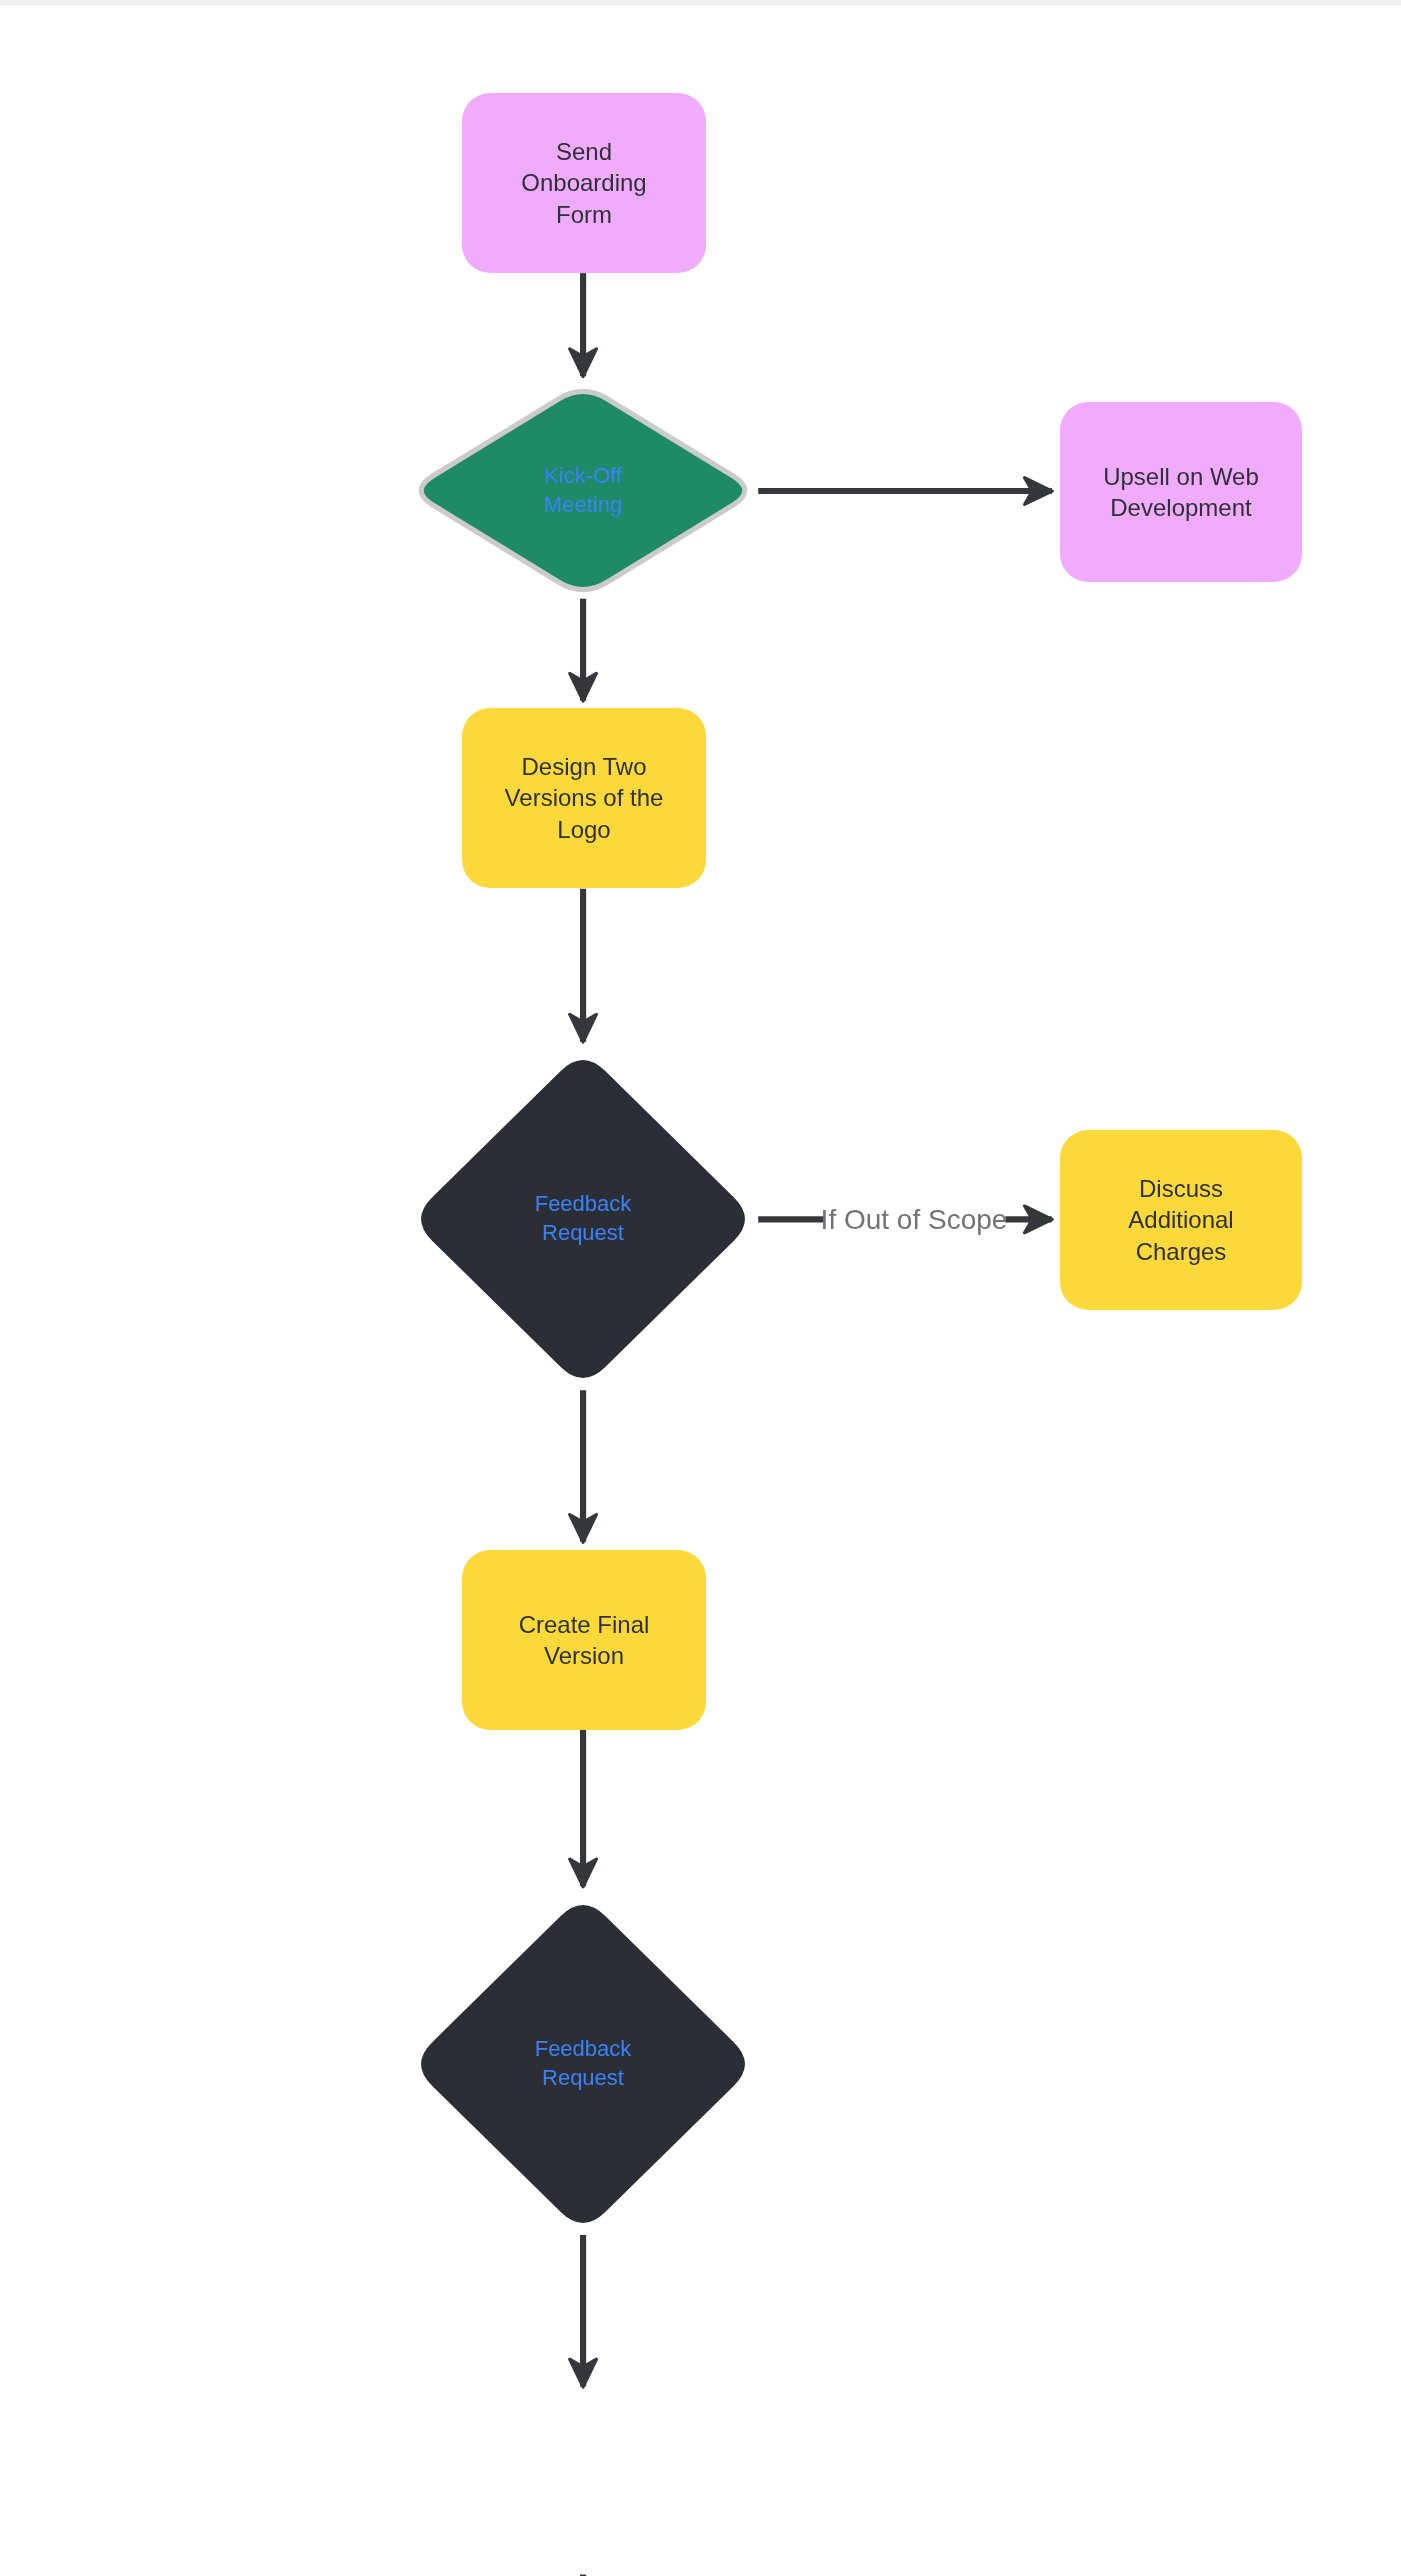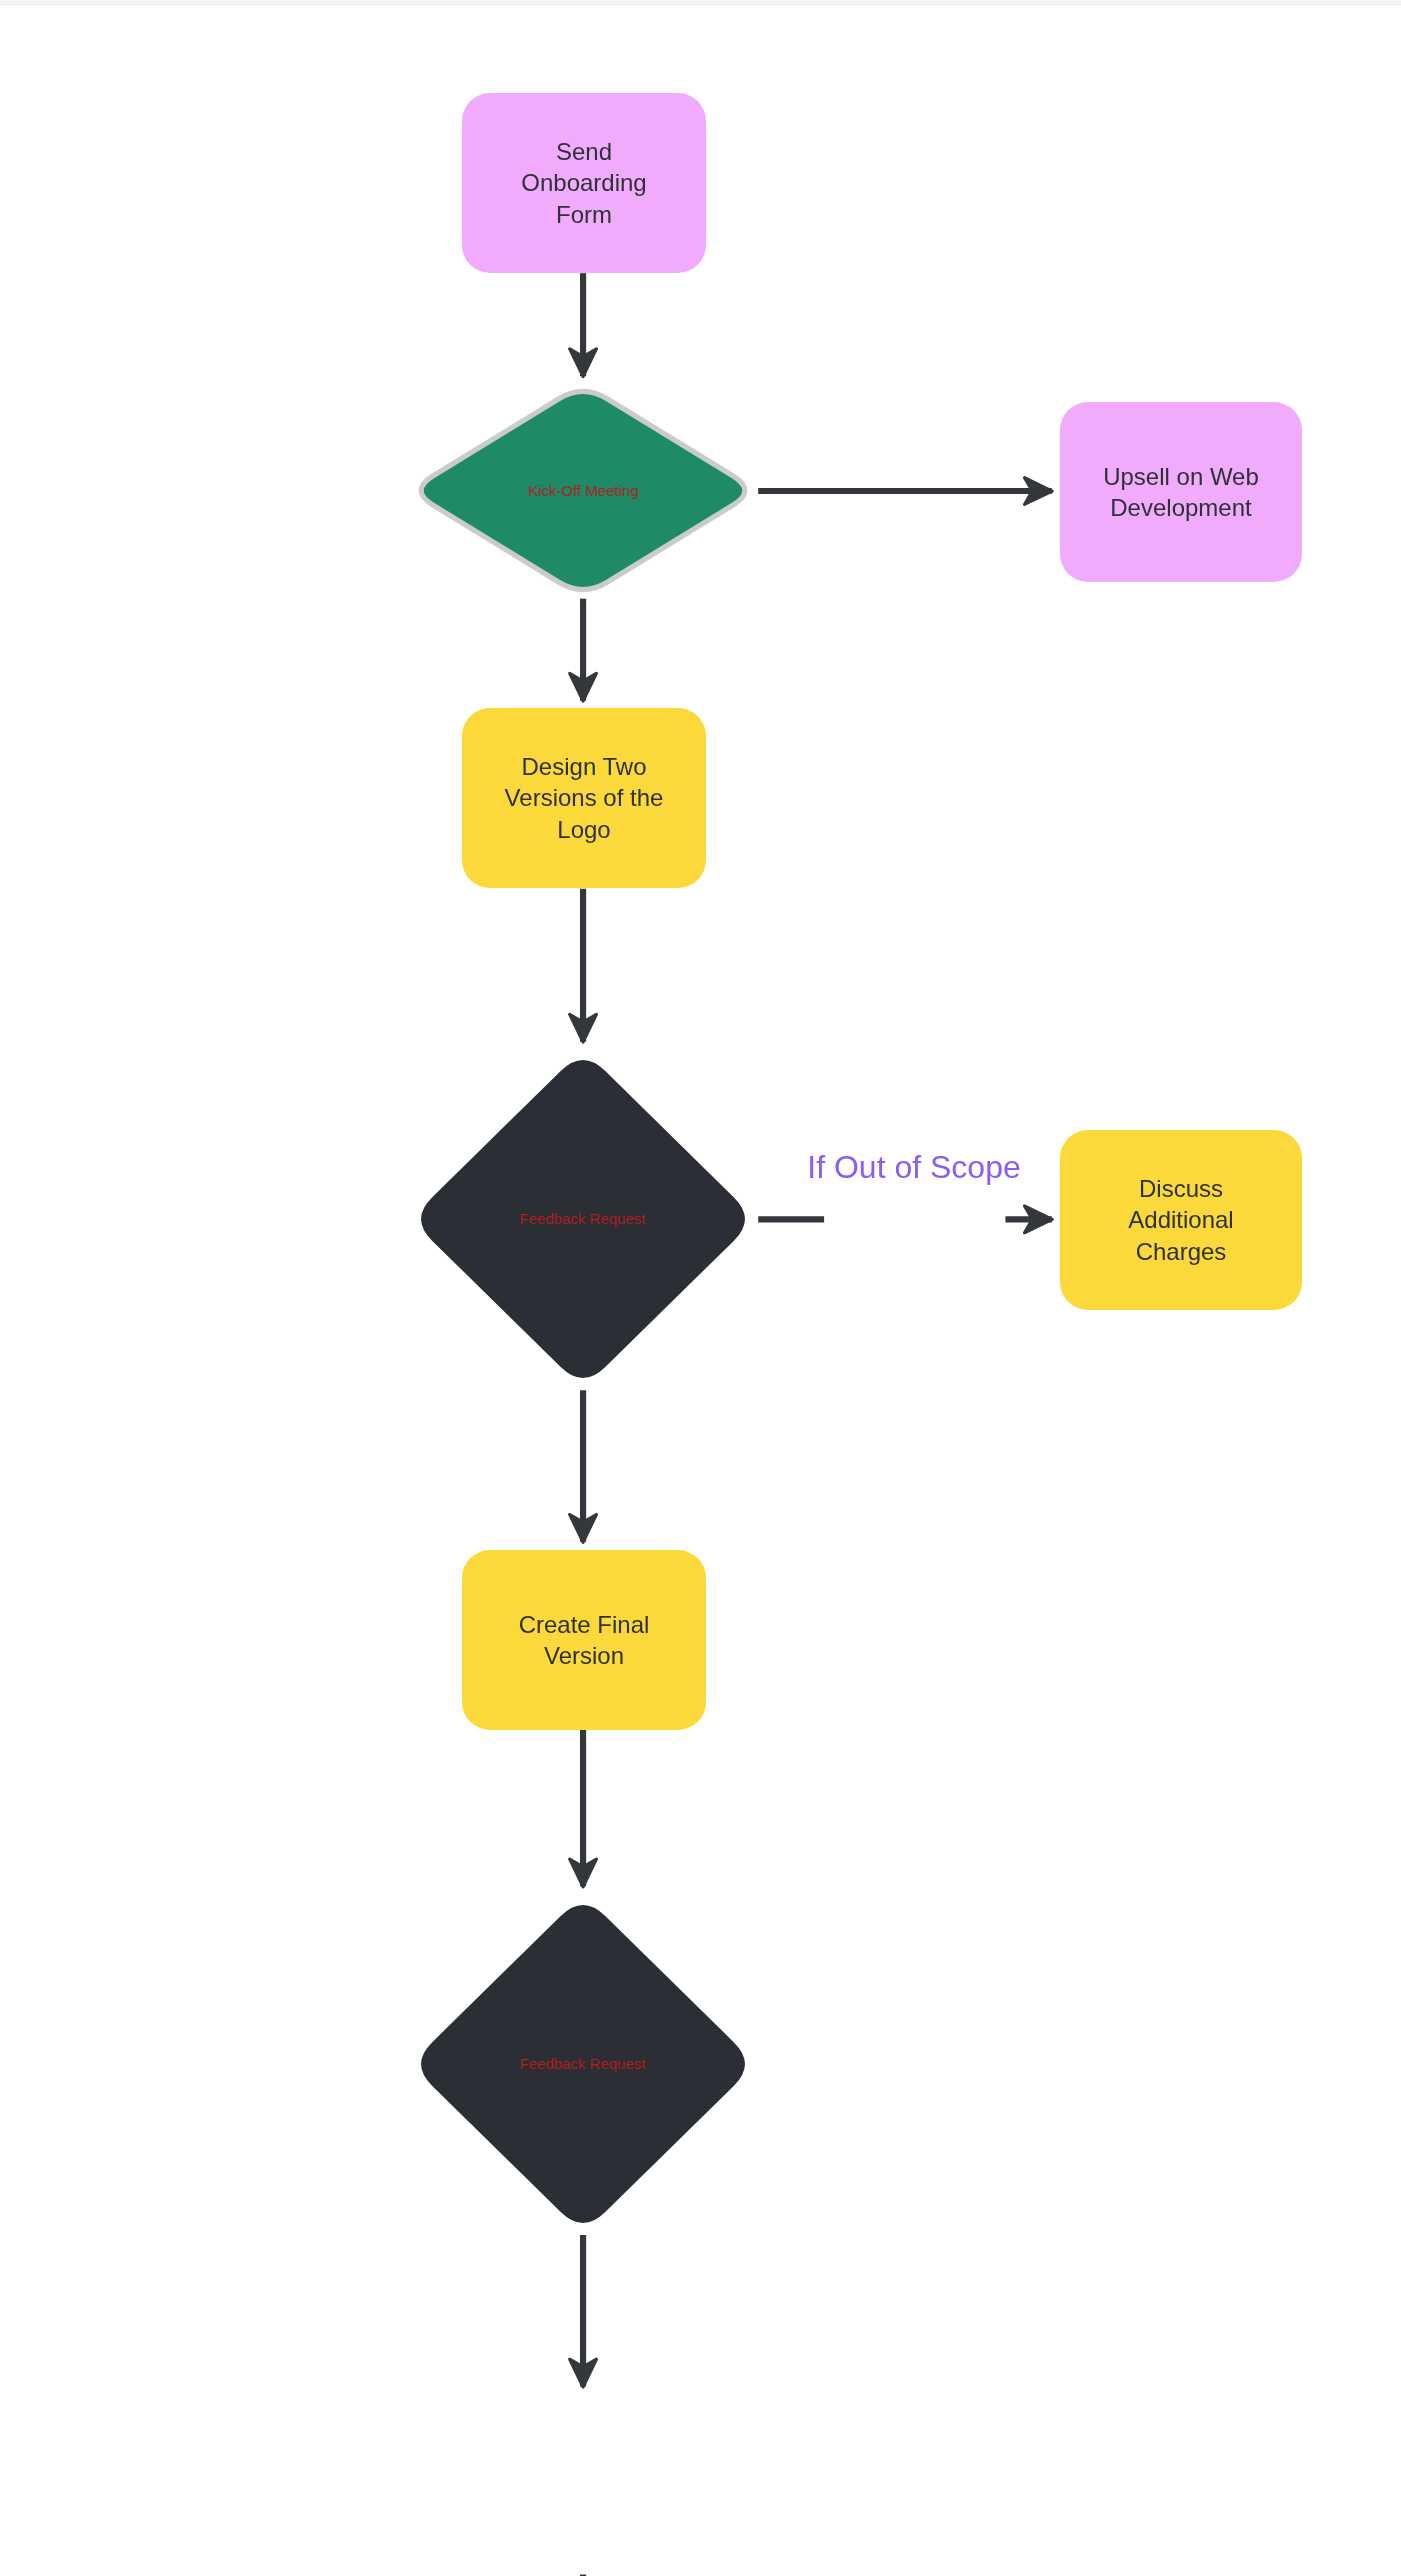--- a/index.html
+++ b/index.html
@@ -24,43 +24,43 @@
     color: #2F3136;
     font-size: 24px;
     line-height: 1.3;
     font-weight: 400;
   }
   .rect { border-radius: 28px; }
   .green { background: #f0abfc; }
   .yellow { background: #FBD93B; }
   .diamond { background: transparent; }
   .diamond svg.shape { position: absolute; left: 0; top: 0; }
-  .diamond .label { position: relative; color: #b91c1c; font-size: 15px; }
+  .diamond .label { position: relative; color: #3b82f6; font-size: 22px; }
   .label { display: inline-block; }
 
   #n-send      { left: 462px;  top: 93px;  width: 244px; height: 180px; }
   #n-kickoff   { left: 409px;  top: 384px;  width: 348px; height: 213px; }
   #n-upsell    { left: 1060px; top: 402px;  width: 242px; height: 180px; }
   #n-design    { left: 462px;  top: 708px; width: 244px; height: 180px; }
   #n-feedback1 { left: 410px;  top: 1049px; width: 346px; height: 340px; }
   #n-discuss   { left: 1060px; top: 1130px; width: 242px; height: 180px; }
   #n-create    { left: 462px;  top: 1550px; width: 244px; height: 180px; }
   #n-feedback2 { left: 410px;  top: 1894px; width: 346px; height: 340px; }
   #n-deliver   { left: 462px;  top: 2395px; width: 244px; height: 180px; }
 
   .w340 { max-width: 175px; }
   .w290 { max-width: 149px; }
   .w280 { max-width: 144px; }
 
   .edge-label {
     position: absolute;
-    left: 914px; top: 1167px;
+    left: 914px; top: 1220px;
     transform: translate(-50%, -50%);
-    font-size: 32px;
-    color: #8b5cf6;
+    font-size: 28px;
+    color: #737373;
     white-space: nowrap;
   }
 </style>
 </head>
 <body>
 
 <div class="canvas">
   <div class="top-strip"></div>
 
   <svg class="edge-layer" width="1401" height="3030" viewBox="0 0 2720 5882">

